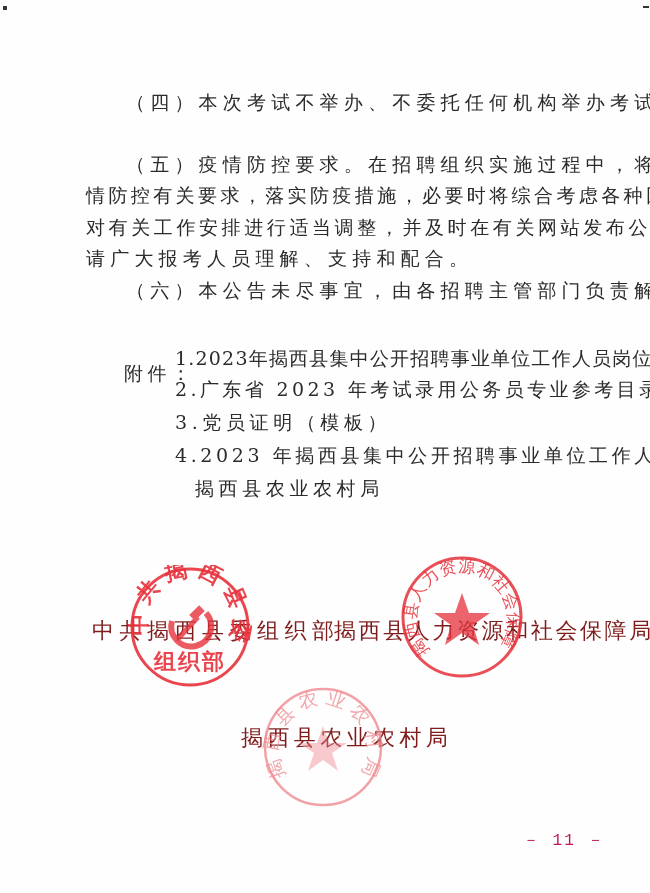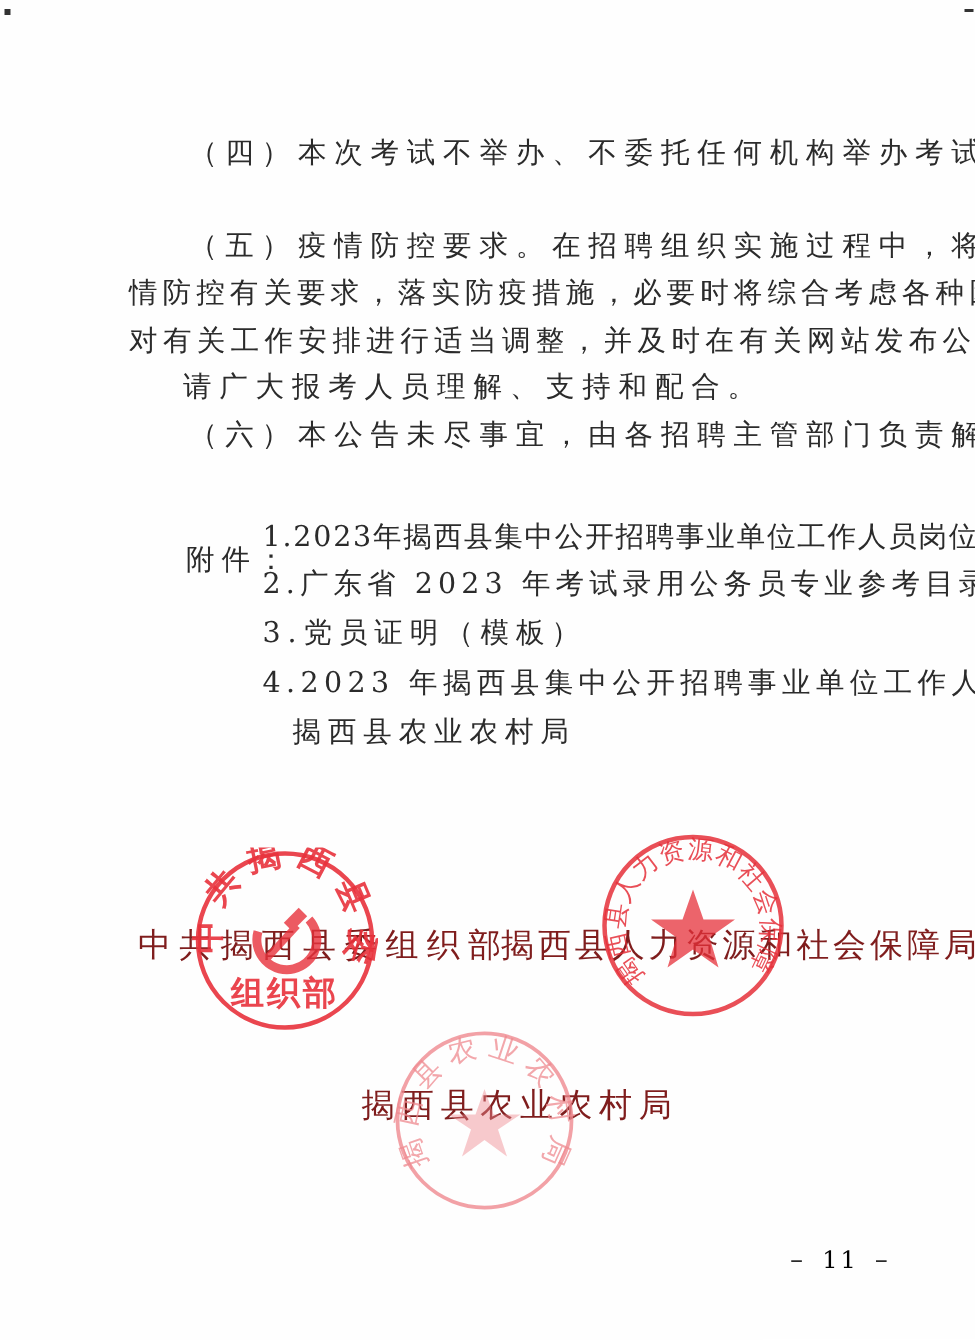--- a/index.html
+++ b/index.html
@@ -5,35 +5,35 @@
   html, body { margin:0; padding:0; }
   body { width:650px; height:893px; background:#ffffff; position:relative; overflow:hidden;
          font-family:"DejaVu Serif","Liberation Serif",serif; color:#2a2a2a; }
   .page { position:absolute; left:0; top:0; width:650px; height:893px; background:#fefefe; }
   .corner-tl { position:absolute; left:3px; top:6px; width:4px; height:4px; background:#333; }
   .corner-tr { position:absolute; right:1px; top:6px; width:6px; height:2px; background:#333; }
   .line { position:absolute; font-size:19px; line-height:22px; letter-spacing:5.2px; white-space:nowrap; color:#2b2b2b; }
   .att { letter-spacing:4.6px; }
   .sig { position:absolute; font-size:22px; line-height:22px; letter-spacing:6px; white-space:nowrap; color:#7f1d1d; z-index:2; }
   .seal { position:absolute; z-index:3; pointer-events:none; }
-  .pagenum { position:absolute; font-size:16px; color:#000000; letter-spacing:2px; }
+  .pagenum { position:absolute; font-size:16px; color:#be185d; letter-spacing:2px;font-family:Liberation Mono, monospace; }
 </style>
 </head>
 <body>
 
 <div class="page">
   <div class="corner-tl"></div>
   <div class="corner-tr"></div>
 
   <div class="line" style="left:126px; top:91px;">（四）本次考试不举办、不委托任何机构举办考试辅导培</div>
 
   <div class="line" style="left:126px; top:153px;">（五）疫情防控要求。在招聘组织实施过程中，将按照疫</div>
   <div class="line" style="left:86px; top:184px; letter-spacing:3.4px;">情防控有关要求，落实防疫措施，必要时将综合考虑各种因素</div>
   <div class="line" style="left:86px; top:216px; letter-spacing:3.6px;">对有关工作安排进行适当调整，并及时在有关网站发布公告，</div>
-  <div class="line" style="left:86px; top:247px;margin-left:36px;">请广大报考人员理解、支持和配合。</div>
+  <div class="line" style="left:86px; top:247px;">请广大报考人员理解、支持和配合。</div>
 
   <div class="line" style="left:126px; top:279px;">（六）本公告未尽事宜，由各招聘主管部门负责解释。</div>
 
   <div class="line att" style="left:124px; top:362px;">附件：</div>
   <div class="line att" style="left:175px; top:347px; letter-spacing:1.2px;">
     <span>1.</span><span>2023年揭西县集中公开招聘事业单位工作人员岗位表</span>
   </div>
   <div class="line att" style="left:175px; top:378px; letter-spacing:3.4px;">
     <span>2.</span><span>广东省 2023 年考试录用公务员专业参考目录</span>
   </div>

